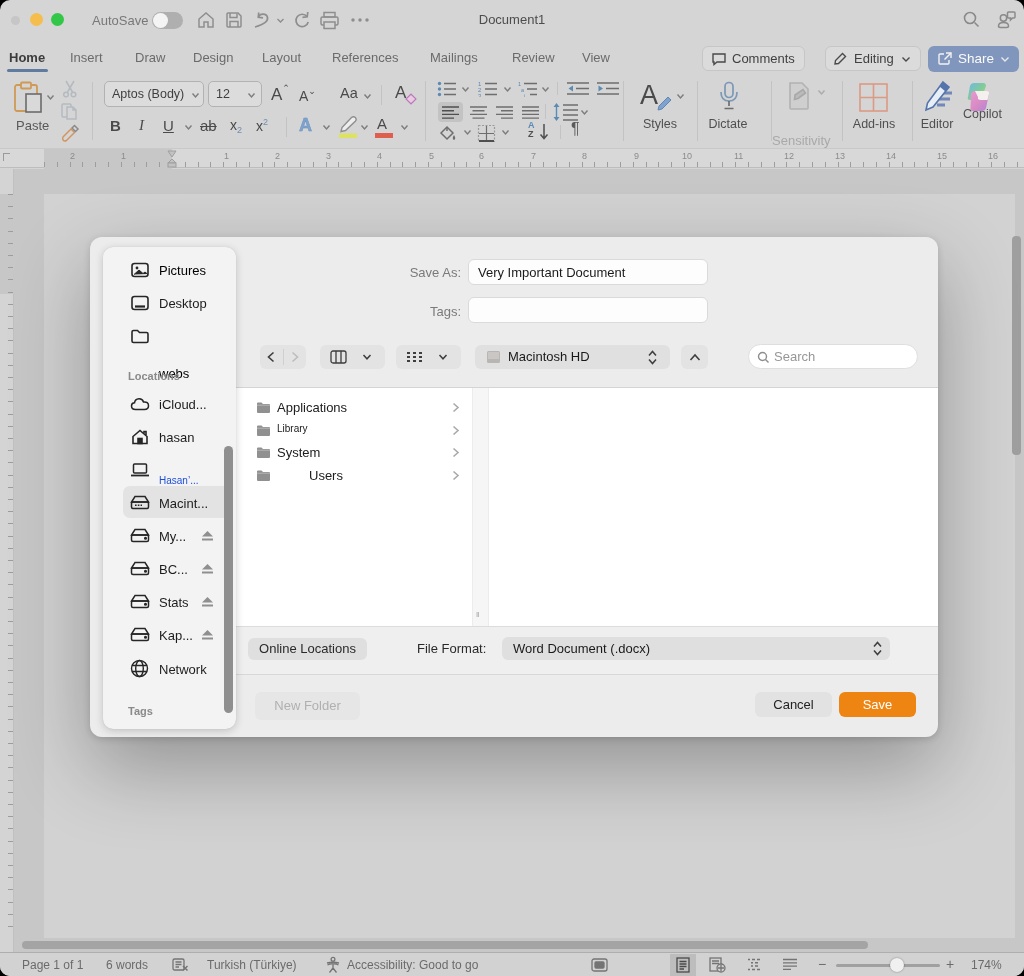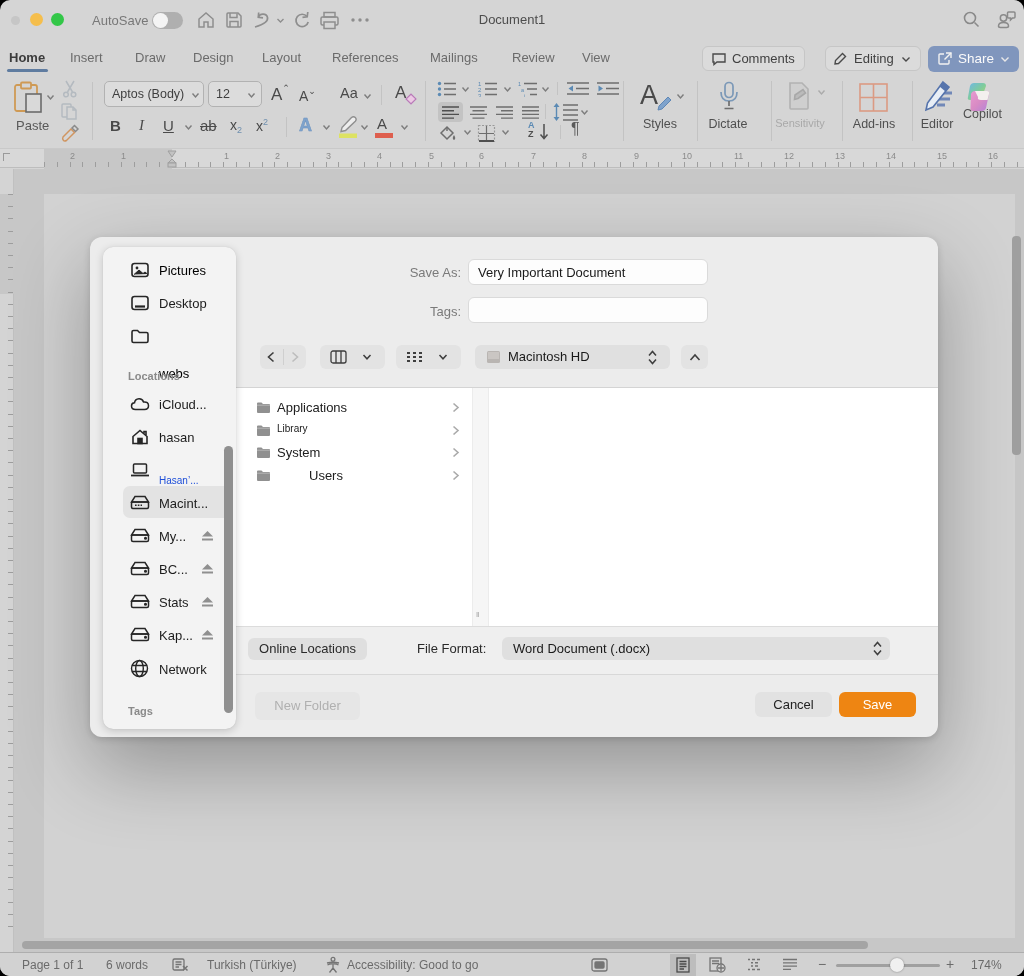--- a/index.html
+++ b/index.html
@@ -300,21 +300,21 @@
       </svg>
     <div class="a" style="left:702px;top:42px;width:52px;text-align:center;font-size:12.5px;color:#4f4f4f;">Dictate</div>
 
     <svg class="a" style="left:786px;top:6px;" width="26" height="30" viewBox="0 0 26 30" fill="none" stroke="#b2b2b2" stroke-width="1.6">
         <path d="M4 2 H16 L22 8 V27 Q22 28 21 28 H5 Q4 28 4 27 Z" fill="#cfcfcf"></path>
         <path d="M9 14 L17 8.5 L19.5 12 L12 17.5 L8.5 18.5 Z" fill="#bbb" stroke="#a8a8a8"></path>
       </svg>
     <svg class="a" style="left:817px;top:14px;" width="9" height="7" viewBox="0 0 9 7" fill="none" stroke="#ababab" stroke-width="1.4">
         <path d="M1.5 1.5 L4.5 5 L7.5 1.5"></path>
       </svg>
-    <div class="a" style="left:772px;top:42px;width:56px;text-align:center;font-size:11px;color:#a9a9a9;">Sensitivity</div>
+    <div class="a" style="left:772px;top:58px;width:56px;text-align:left;font-size:13px;color:#a9a9a9;">Sensitivity</div>
 
     <svg class="a" style="left:858px;top:7px;" width="31" height="31" viewBox="0 0 31 31" fill="none" stroke="#db9a83" stroke-width="1.6">
         <rect x="2" y="2" width="27" height="27"></rect>
         <path d="M15.5 2 V29 M2 15.5 H29"></path>
       </svg>
     <div class="a" style="left:846px;top:42px;width:56px;text-align:center;font-size:12.5px;color:#4f4f4f;">Add-ins</div>
 
     <svg class="a" style="left:921px;top:5px;" width="34" height="33" viewBox="0 0 34 33">
         <g stroke="#7188b8" stroke-width="3" fill="none">
           <path d="M20 13 H31 M18 19 H29 M16 25 H24"></path>
@@ -454,20 +454,27 @@
       <div class="a" style="left:33px;top:4px;font-size:13px;color:#1a1a1a;">Macintosh HD</div>
       <svg class="a" style="left:172px;top:5px;" width="11" height="15" viewBox="0 0 11 15" fill="none" stroke="#3e3e3e" stroke-width="1.5">
           <path d="M2 5.5 L5.5 1.5 L9 5.5 M2 9.5 L5.5 13.5 L9 9.5"></path>
         </svg>
     </div>
     <div class="a" style="left:591px;top:108px;width:27px;height:24px;background:#e3e3e3;border-radius:6px;">
       <svg class="a" style="left:8px;top:8px;" width="12" height="9" viewBox="0 0 12 9" fill="none" stroke="#3e3e3e" stroke-width="1.6">
           <path d="M1.5 7 L6 2 L10.5 7"></path>
         </svg>
     </div>
+    <div class="a" style="left:658px;top:107px;width:170px;height:25px;background:#ffffff;border:1px solid #dedede;border-radius:13px;">
+      <svg class="a" style="left:8px;top:6px;" width="13" height="13" viewBox="0 0 13 13" fill="none" stroke="#8e8e8e" stroke-width="1.4">
+          <circle cx="5.5" cy="5.5" r="4"></circle>
+          <path d="M8.5 8.5 L11.5 11.5"></path>
+        </svg>
+      <div class="a" style="left:25px;top:4px;font-size:13px;color:#979797;">Search</div>
+    </div>
 
     <div class="a" id="rows" style="left:0;top:0;">
       <svg class="a" style="left:166px;top:164px;" width="15" height="13" viewBox="0 0 15 13">
           <path d="M1 2.5 Q1 1.5 2 1.5 H5.5 L7 3 H13 Q14 3 14 4 V11 Q14 12 13 12 H2 Q1 12 1 11 Z" fill="#909090"></path>
           <path d="M1 4.2 H14" stroke="#b5b5b5" stroke-width="1"></path>
         </svg>
       <div class="a" style="left:187px;top:163px;font-size:13px;color:#202020;">Applications</div>
       <svg class="a" style="left:362px;top:165px;" width="8" height="11" viewBox="0 0 8 11" fill="none" stroke="#aaaaaa" stroke-width="1.6">
           <path d="M1.5 1.5 L6 5.5 L1.5 9.5"></path>
         </svg>

